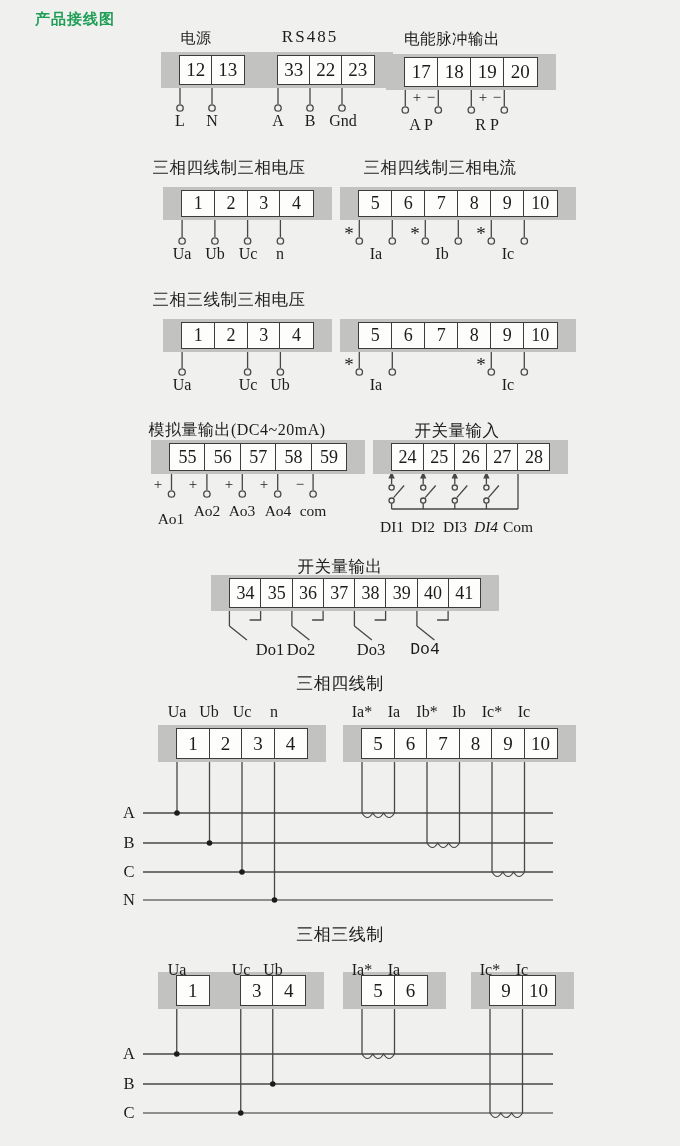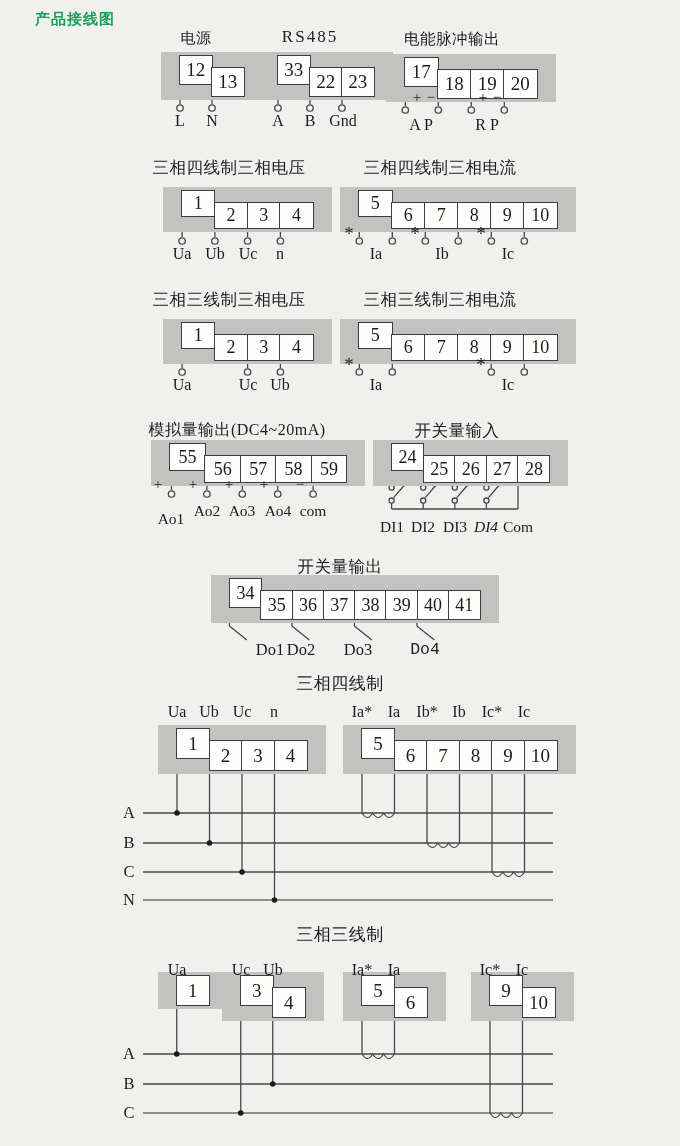--- a/index.html
+++ b/index.html
@@ -8,21 +8,21 @@
   #wires{position:absolute;left:0;top:0;z-index:1;}
   .page-title{position:absolute;left:35px;top:10px;z-index:3;
     font-family:"Liberation Sans",sans-serif;font-weight:bold;font-size:15px;
     color:#1f9e57;letter-spacing:1px;white-space:nowrap;}
   .sec-title{position:absolute;transform:translateX(-50%);z-index:3;
     font-size:16.5px;color:#1c1c1c;white-space:nowrap;letter-spacing:0.5px;}
   .strip{position:absolute;display:flex;background:#c2c2c0;padding:3px 18px;z-index:2;}
   .cell{box-sizing:border-box;width:var(--cw);height:var(--ch);background:#fdfdfc;
     border:1.5px solid #3c3c3c;display:flex;align-items:center;justify-content:center;
     font-size:var(--cfs,19px);color:#1c1c1c;}
-  .cell + .cell{margin-left:-1.5px;margin-top:12px;}
+  .cell + .cell{margin-left:-1.5px;}
   .flabel{position:absolute;transform:translateX(-50%);z-index:3;
     color:#1c1c1c;white-space:nowrap;line-height:1.05;}
 </style>
 </head>
 <body>
 
 <div id="canvas">
 
   <svg id="wires" width="680" height="1146" viewBox="0 0 680 1146" stroke="#474747" stroke-width="1.3" fill="none">
 
@@ -130,21 +130,20 @@
   </svg>
 
   <span class="page-title">产品接线图</span>
 
   <span class="sec-title" style="left:196px;top:29px;font-size:15px">电源</span>
   <span class="sec-title" style="left:310px;top:27px;font-size:17px;letter-spacing:2px">RS485</span>
   <span class="sec-title" style="left:452px;top:29px;font-size:15.5px">电能脉冲输出</span>
   <span class="sec-title" style="left:229px;top:157px">三相四线制三相电压</span>
   <span class="sec-title" style="left:440px;top:157px">三相四线制三相电流</span>
   <span class="sec-title" style="left:229px;top:289px">三相三线制三相电压</span>
-  <span class="sec-title" style="left:440px;top:289px">三相三线制三相电流</span>
   <span class="sec-title" style="left:237px;top:420px;font-size:16px">模拟量输出(DC4~20mA)</span>
   <span class="sec-title" style="left:457px;top:420px">开关量输入</span>
   <span class="sec-title" style="left:340px;top:556px">开关量输出</span>
   <span class="sec-title" style="left:340px;top:672px;font-size:17px">三相四线制</span>
   <span class="sec-title" style="left:340px;top:923px;font-size:17px">三相三线制</span>
 
   <div class="strip" style="left:161px;top:52px;--cw:33.5px;--ch:30px">
       <div class="cell">12</div>
       <div class="cell">13</div>
     </div>
@@ -306,21 +305,21 @@
   <div>
       <span class="flabel" style="left: 392px; top: 519px; font-size: 15.5px;">DI1</span>
       <span class="flabel" style="left: 423px; top: 519px; font-size: 15.5px;">DI2</span>
       <span class="flabel" style="left: 455px; top: 519px; font-size: 15.5px;">DI3</span>
       <span class="flabel" style="left: 486px; top: 519px; font-size: 15.5px; font-style: italic;">DI4</span>
       <span class="flabel" style="left: 518px; top: 519px; font-size: 15.5px;">Com</span>
     </div>
   <div>
       <span class="flabel" style="left: 234px; top: 641px; font-size: 16.5px; margin-left: 36px;">Do1</span>
       <span class="flabel" style="left: 301px; top: 641px; font-size: 16.5px;">Do2</span>
-      <span class="flabel" style="left: 358px; top: 641px; font-size: 16.5px; font-family: Liberation Serif, serif;">Do3</span>
+      <span class="flabel" style="left: 371px; top: 641px; font-size: 16.5px; font-family: Liberation Serif, serif;">Do3</span>
       <span class="flabel" style="left: 425px; top: 641px; font-size: 16.5px; font-family: Liberation Mono, monospace;">Do4</span>
     </div>
   <div>
       <span class="flabel" style="left: 177px; top: 704px; font-size: 16px;">Ua</span>
       <span class="flabel" style="left: 209px; top: 704px; font-size: 16px;">Ub</span>
       <span class="flabel" style="left: 242px; top: 704px; font-size: 16px;">Uc</span>
       <span class="flabel" style="left: 274px; top: 704px; font-size: 16px;">n</span>
     </div>
   <div>
       <span class="flabel" style="left: 362px; top: 704px; font-size: 16px;">Ia*</span>

